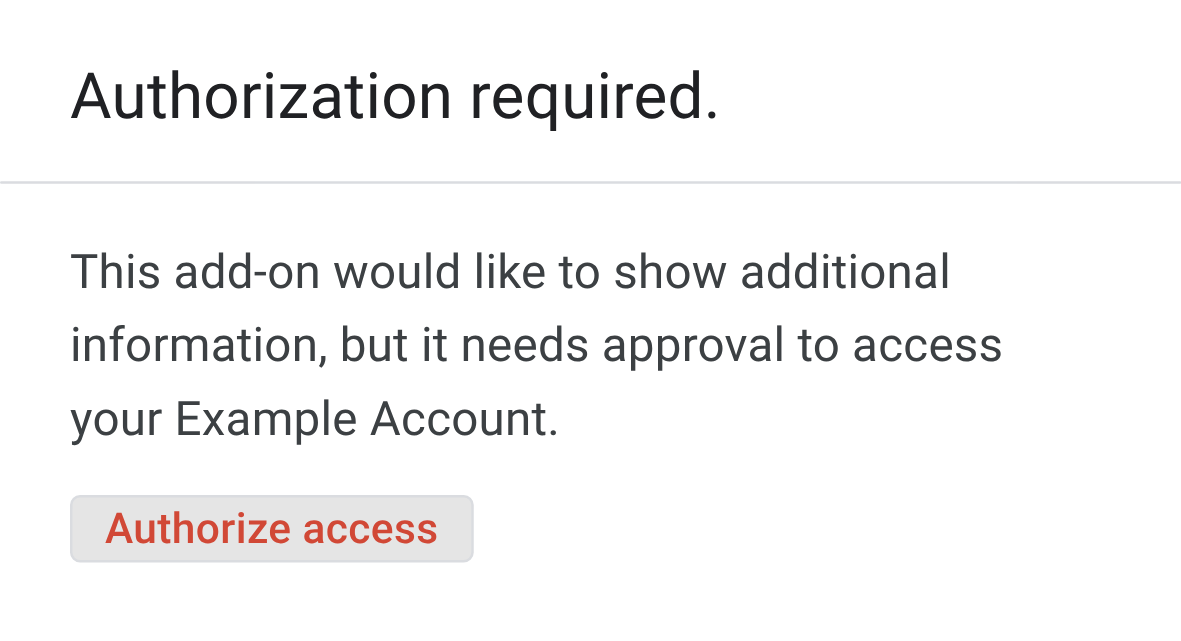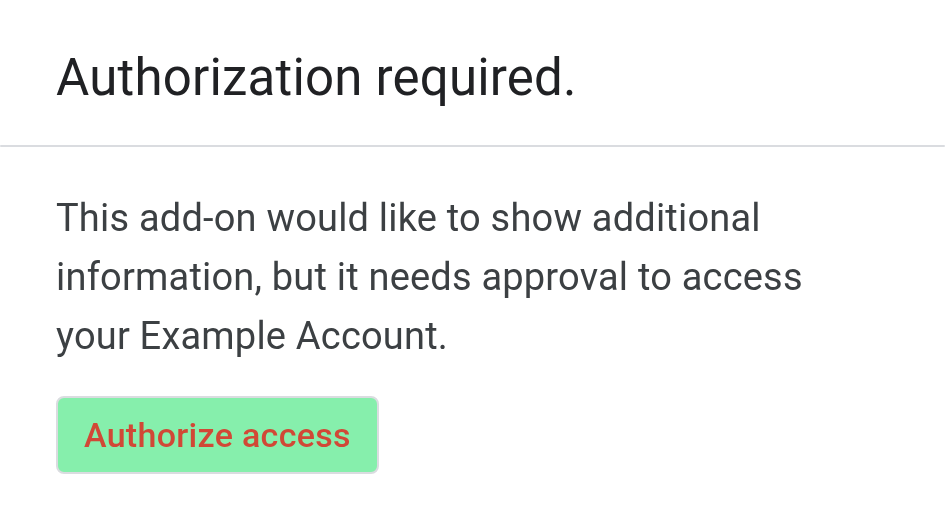--- a/index.html
+++ b/index.html
@@ -36,24 +36,24 @@
       font-size: 38px;
       font-weight: 400;
       color: #3c4043;
       line-height: 1.55;
       letter-spacing: 0.2px;
       margin-bottom: 30px;
       max-width: 820px;
     }
     .authorize-button {
       display: inline-block;
-      padding: 20px 26px;
+      padding: 8px 26px;
       border: 2px solid #dadce0;
       border-radius: 8px;
-      background: #86efac;
+      background: #e5e5e5;
       color: #d14836;
       font-size: 34px;
       font-weight: 500;
       font-family: inherit;
       cursor: pointer;
       letter-spacing: 0.3px;
       line-height: 1;
     }
   </style>
 </head>

